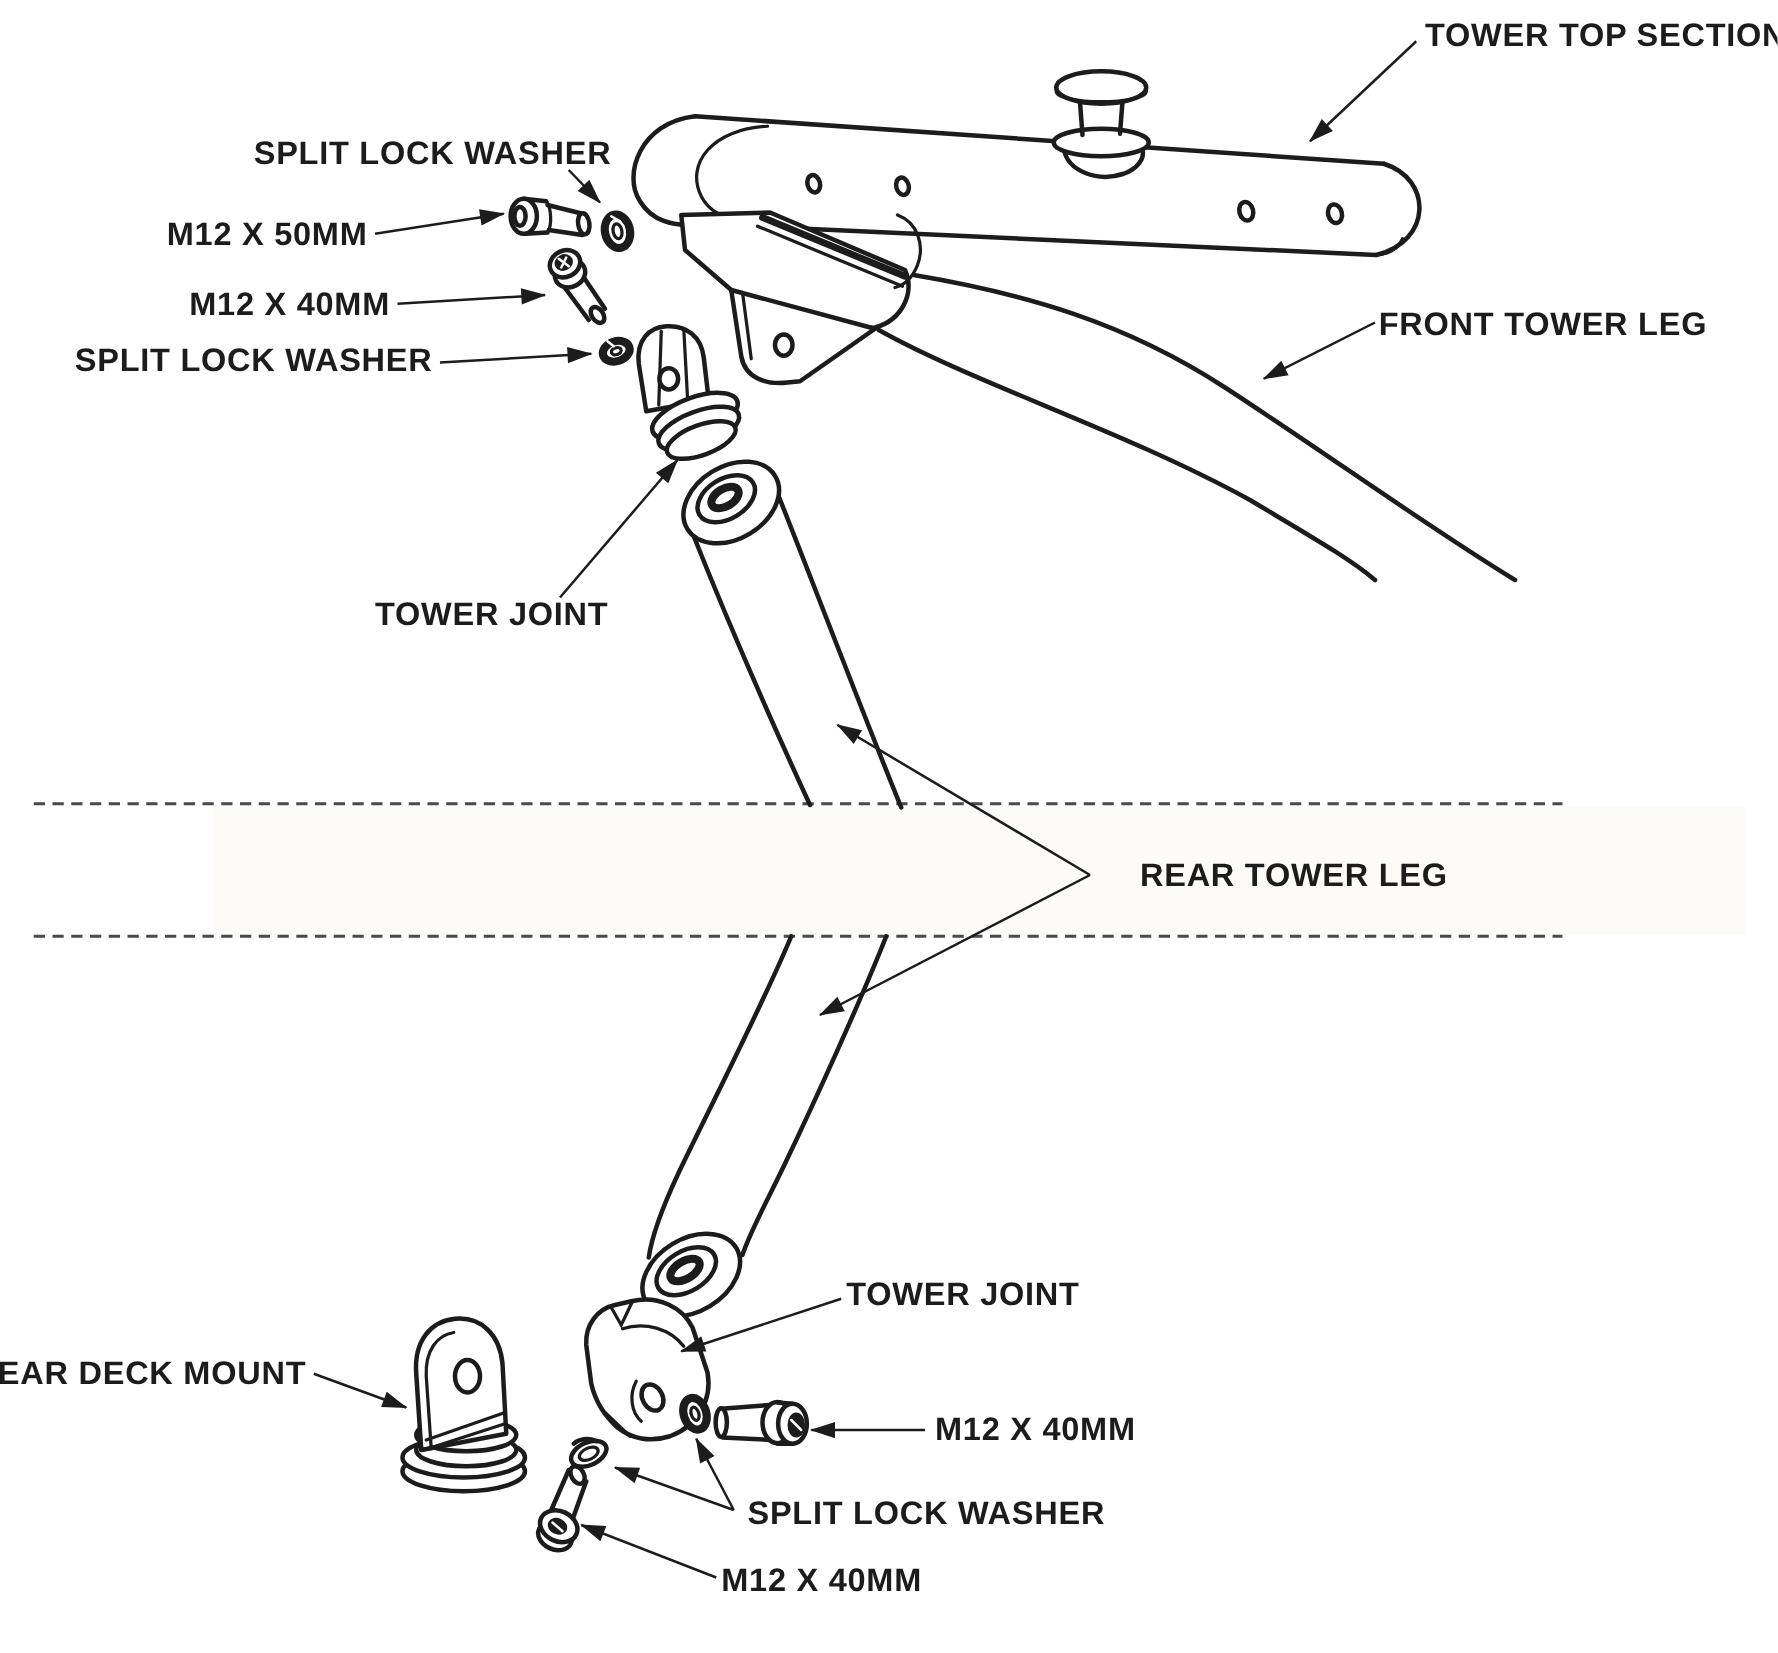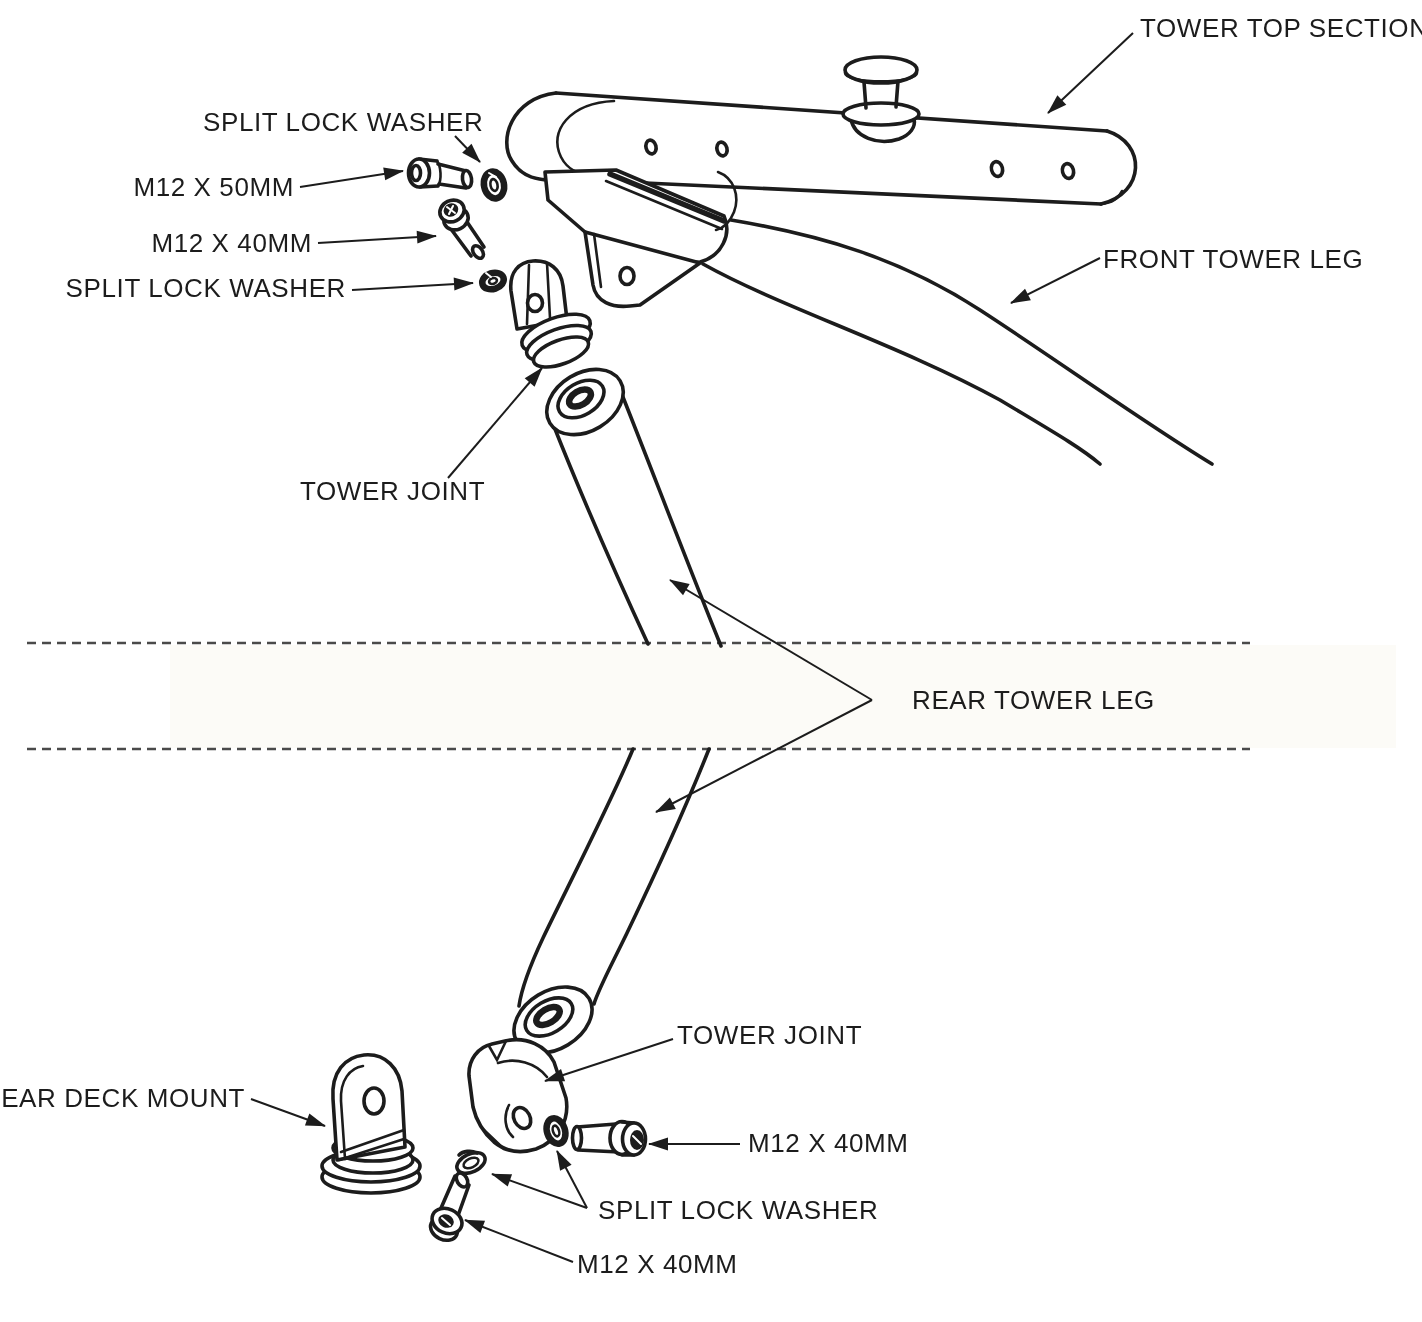--- a/index.html
+++ b/index.html
@@ -1,17 +1,17 @@
 <!DOCTYPE html>
 <html><head>
 <meta charset="utf-8">
 <style>
   html,body{margin:0;padding:0;background:#ffffff;}
   body{width:1422px;height:1322px;position:relative;font-family:"Liberation Sans",sans-serif;}
-  #stage{position:absolute;left:0;top:0;}
+  #stage{position:absolute;left:0;top:0;font-weight:bold;}
   svg{display:block;}
   .part{fill:#ffffff;stroke:#1c1c1c;stroke-width:3.6;stroke-linecap:round;stroke-linejoin:round;}
   .pline{fill:none;stroke:#1c1c1c;stroke-width:3.6;stroke-linecap:round;}
   .thin{fill:none;stroke:#1c1c1c;stroke-width:2.6;stroke-linecap:round;}
   .thick{fill:none;stroke:#1c1c1c;stroke-width:5.5;stroke-linecap:round;}
   .ring{fill:#ffffff;stroke:#1c1c1c;stroke-width:6.5;}
   .darkfill{fill:#1c1c1c;stroke:#1c1c1c;stroke-width:3;}
   .wmark{stroke:#ffffff;stroke-width:2;fill:none;stroke-linecap:round;}
   .leader{fill:none;stroke:#1c1c1c;stroke-width:2;}
   .lbl{font-size:26px;letter-spacing:0.6px;fill:#1c1c1c;}

